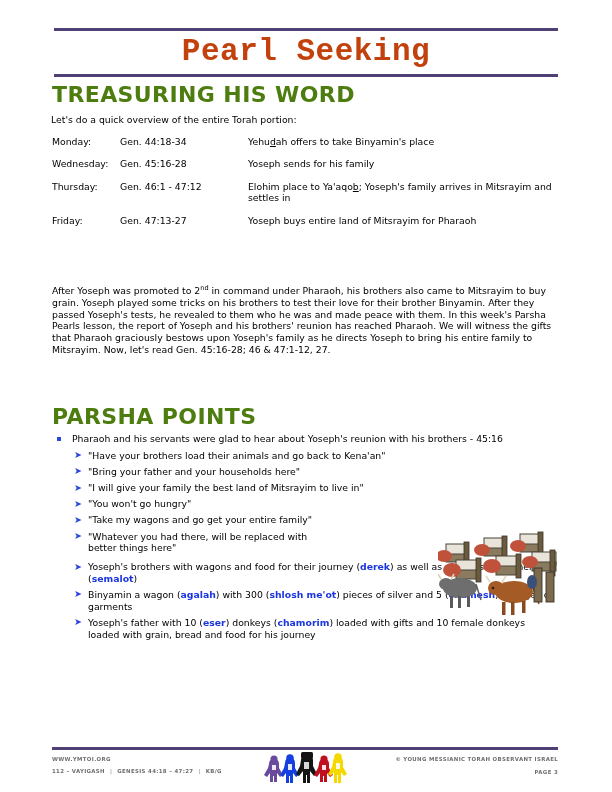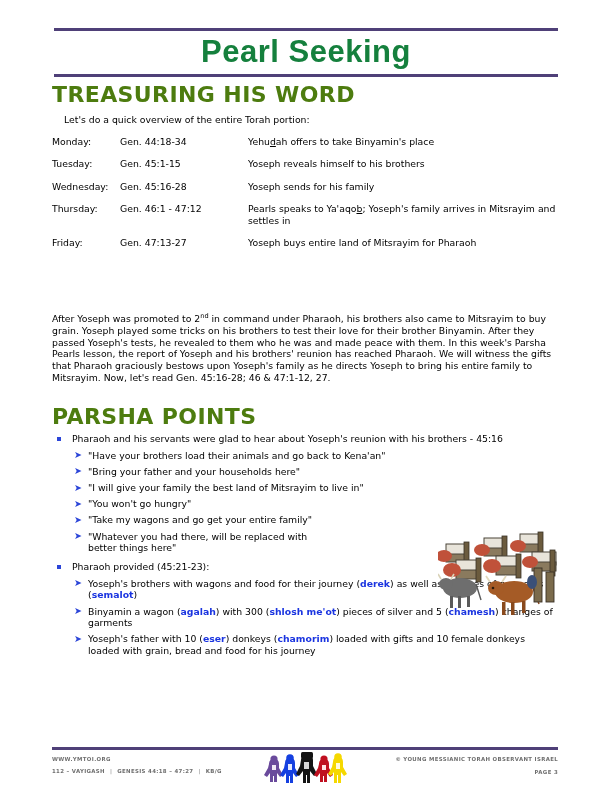--- a/index.html
+++ b/index.html
@@ -26,44 +26,44 @@
     top: 28px;
     width: 504px;
   }
   .rule {
     height: 3px;
     background: #4f4078;
     width: 100%;
   }
   .doc-title {
     text-align: center;
-    font-family: Liberation Sans, sans-serif;
+    font-family: Liberation Mono, monospace;
     font-size: 31px;
     line-height: 40px;
     font-weight: bold;
-    color: #15803d;
+    color: #c2410c;
     letter-spacing: 0.5px;
     padding: 1px 0 2px 0;
   }
 
   
   .section-heading {
     position: absolute;
     font-size: 22px;
     font-weight: bold;
     color: #4d7c0f;
     letter-spacing: 0.4px;
     font-family: "DejaVu Sans", sans-serif;
   }
   #h-treasuring { left: 52px; top: 82px; }
   #h-parsha     { left: 52px; top: 404px; }
 
   .intro-line {
     position: absolute;
-    left: 64px;
+    left: 51px;
     top: 114px;
     font-size: 9.3px;
   }
 
   
   .schedule {
     position: absolute;
     left: 52px;
     top: 136px;
     width: 506px;
@@ -82,21 +82,20 @@
 
   
   .para {
     position: absolute;
     left: 52px;
     top: 283px;
     width: 506px;
     font-size: 9.3px;
     line-height: 11.7px;
     text-align: left;
-    margin-top: 28px;
   }
   .para sup { font-size: 6.6px; vertical-align: super; }
 
   
   .points {
     position: absolute;
     left: 52px;
     top: 433px;
     width: 506px;
   }
@@ -209,35 +208,30 @@
   <div class="section-heading" id="h-treasuring">TREASURING HIS WORD</div>
 
   <div class="intro-line">Let's do a quick overview of the entire Torah portion:</div>
 
   <table class="schedule">
     <tbody>
       <tr>
         <td class="sched-day">Monday:</td>
         <td class="sched-ref">Gen. 44:18-34</td>
         <td class="sched-desc"><span>Yehu</span><span class="u">d</span><span>ah offers to take Binyamin's place</span></td>
-      </tr>
-      <tr>
-        <td class="sched-day">Tuesday:</td>
-        <td class="sched-ref">Gen. 45:1-15</td>
-        <td class="sched-desc"><span>Yoseph reveals himself to his brothers</span><span class="u"></span><span></span></td>
       </tr>
       <tr>
         <td class="sched-day">Wednesday:</td>
         <td class="sched-ref">Gen. 45:16-28</td>
         <td class="sched-desc"><span>Yoseph sends for his family</span><span class="u"></span><span></span></td>
       </tr>
       <tr>
         <td class="sched-day">Thursday:</td>
         <td class="sched-ref">Gen. 46:1 - 47:12</td>
-        <td class="sched-desc"><span>Pearls speaks to Ya'aqo</span><span class="u">b</span><span>; Yoseph's family arrives in Mitsrayim and settles in</span></td>
+        <td class="sched-desc"><span>Elohim place to Ya'aqo</span><span class="u">b</span><span>; Yoseph's family arrives in Mitsrayim and settles in</span></td>
       </tr>
       <tr>
         <td class="sched-day">Friday:</td>
         <td class="sched-ref">Gen. 47:13-27</td>
         <td class="sched-desc"><span>Yoseph buys entire land of Mitsrayim for Pharaoh</span><span class="u"></span><span></span></td>
       </tr>
     </tbody>
   </table>
 
   <div class="para"><span>After Yoseph was promoted to 2</span><sup>nd</sup><span> in command under Pharaoh, his brothers also came to Mitsrayim to buy grain. Yoseph played some tricks on his brothers to test their love for their brother Binyamin. After they passed Yoseph's tests, he revealed to them who he was and made peace with them. In this week's Parsha Pearls lesson, the report of Yoseph and his brothers' reunion has reached Pharaoh. We will witness the gifts that Pharaoh graciously bestows upon Yoseph's family as he directs Yoseph to bring his entire family to Mitsrayim. Now, let's read Gen. 45:16-28; 46 &amp; 47:1-12, 27.</span></div>
@@ -271,24 +265,20 @@
       <div class="bullet-l2">
         <span class="arw">➤</span>
         <span>"Take my wagons and go get your entire family"</span>
       </div>
       <div class="bullet-l2" style="padding-right:230px;">
         <span class="arw">➤</span>
         <span>"Whatever you had there, will be replaced with better things here"</span>
       </div>
     </div>
 
-    <div class="bullet-l1">
-      <span class="sq"></span>
-      <span>Pharaoh provided (45:21-23):</span>
-    </div>
     <div class="sub-list">
       <div class="bullet-l2">
         <span class="arw">➤</span><span>Yoseph's brothers with wagons and food for their journey (</span><span class="heb">derek</span><span>) as well as changes of garments (</span><span class="heb">semalot</span><span>)</span>
       </div>
       <div class="bullet-l2">
         <span class="arw">➤</span><span>Binyamin a wagon (</span><span class="heb">agalah</span><span>) with 300 (</span><span class="heb">shlosh me'ot</span><span>) pieces of silver and 5 (</span><span class="heb">chamesh</span><span>) changes of garments</span>
       </div>
       <div class="bullet-l2">
         <span class="arw">➤</span><span>Yoseph's father with 10 (</span><span class="heb">eser</span><span>) donkeys (</span><span class="heb">chamorim</span><span>) loaded with gifts and 10 female donkeys loaded with grain, bread and food for his journey</span>
       </div>

